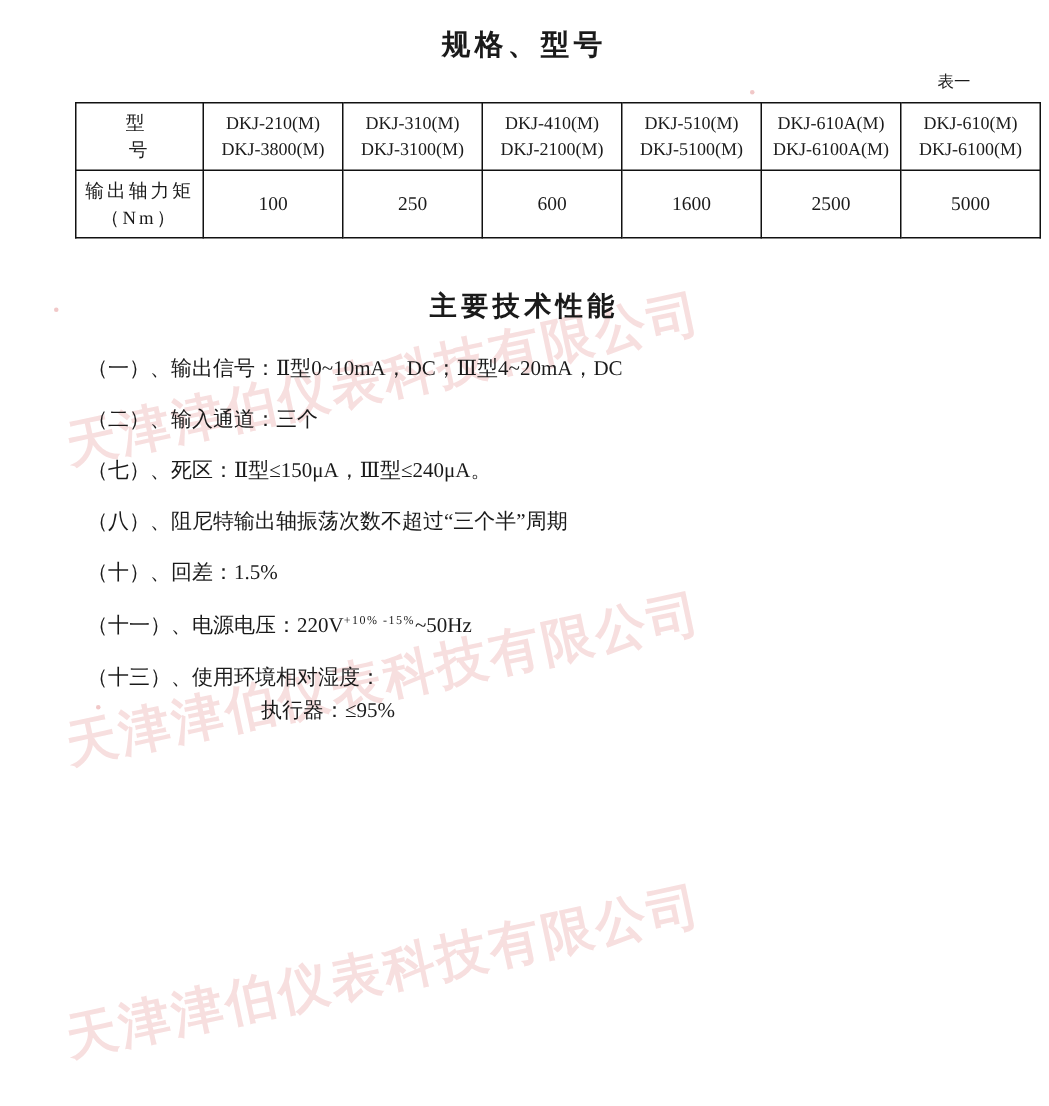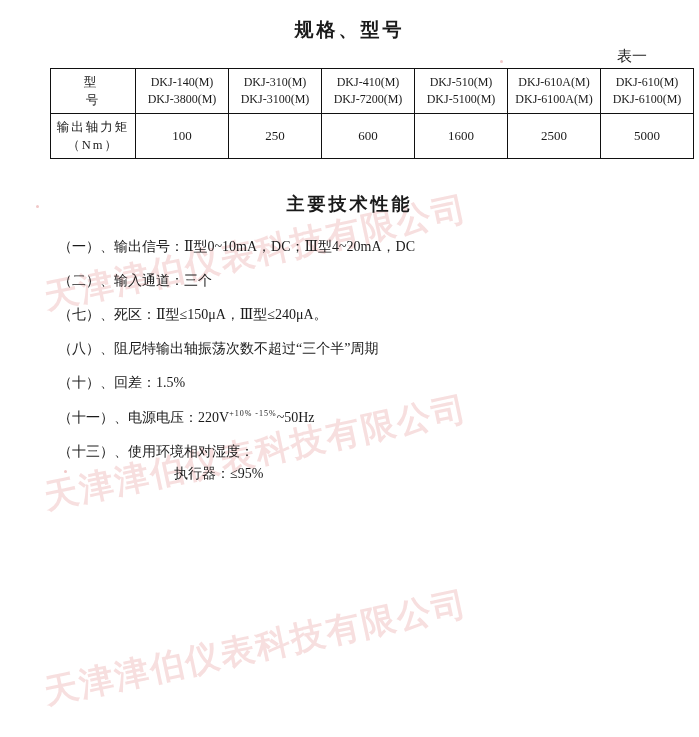--- a/index.html
+++ b/index.html
@@ -59,21 +59,21 @@
     margin: 0;
     padding-top: 17px;
     position: relative;
     z-index: 10;
     font-family: Liberation Serif, serif;
   }
   .table-caption {
     position: absolute;
     right: 52px;
     top: 47px;
-    font-size: 15px;
+    font-size: 11px;
     z-index: 10;
   }
 
   
   .table-wrap {
     position: absolute;
     left: 50px;
     top: 68px;
     z-index: 10;
   }
@@ -164,30 +164,30 @@
 
   <div class="table-wrap">
     <table class="spec">
       <tbody>
           <tr class="row-models">
         <td class="col-head cell-label">
           <span class="l1">型</span>
           <span class="l2">号</span>
         </td>
         <td class="col-model">
-          <span class="model-line">DKJ-140(M)</span>
+          <span class="model-line">DKJ-210(M)</span>
           <span class="model-line">DKJ-3800(M)</span>
         </td>
         <td class="col-model">
           <span class="model-line">DKJ-310(M)</span>
           <span class="model-line">DKJ-3100(M)</span>
         </td>
         <td class="col-model">
           <span class="model-line">DKJ-410(M)</span>
-          <span class="model-line">DKJ-7200(M)</span>
+          <span class="model-line">DKJ-2100(M)</span>
         </td>
         <td class="col-model">
           <span class="model-line">DKJ-510(M)</span>
           <span class="model-line">DKJ-5100(M)</span>
         </td>
         <td class="col-model">
           <span class="model-line">DKJ-610A(M)</span>
           <span class="model-line">DKJ-6100A(M)</span>
         </td>
         <td class="col-model">

